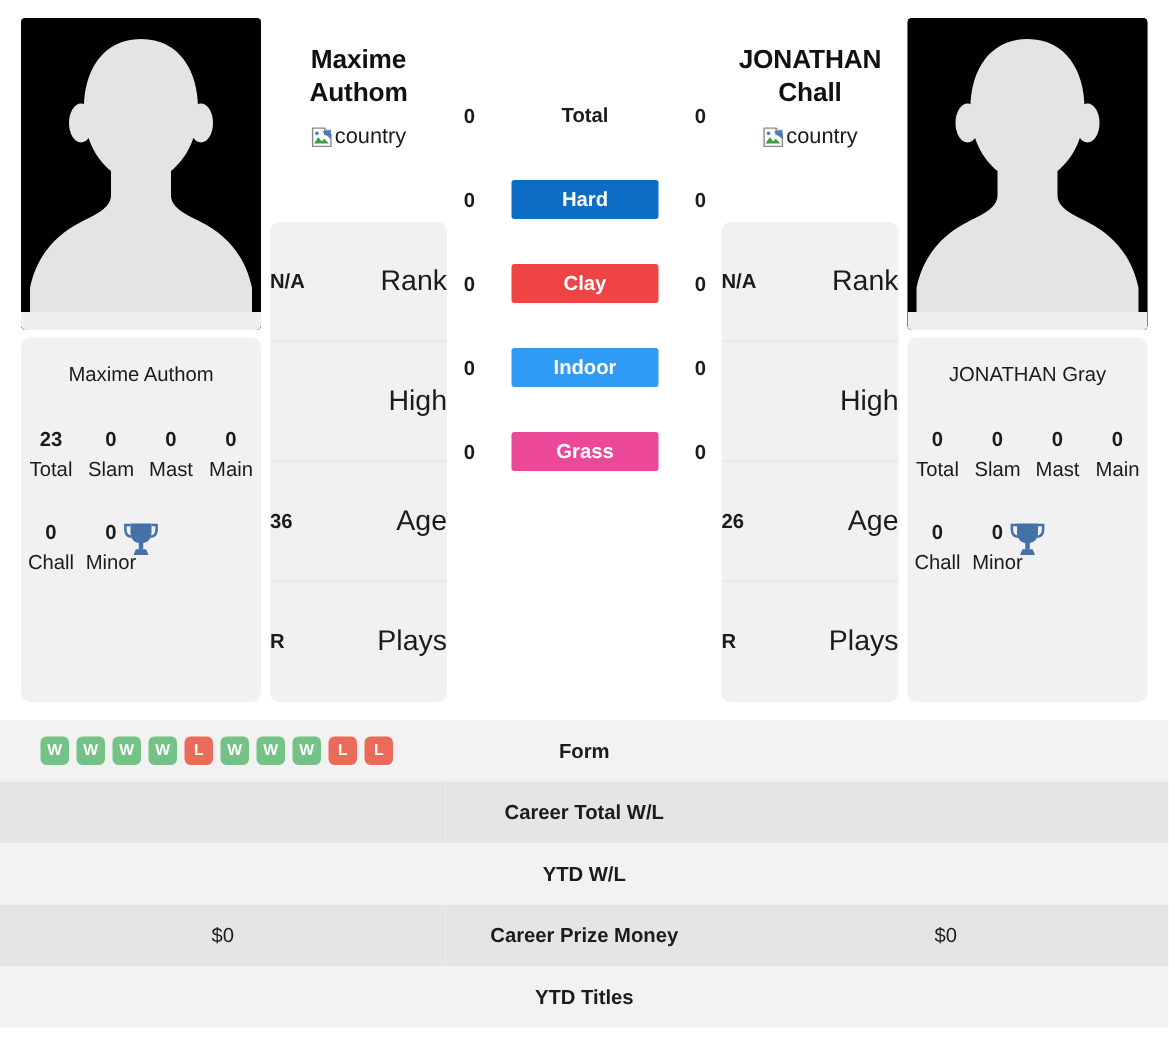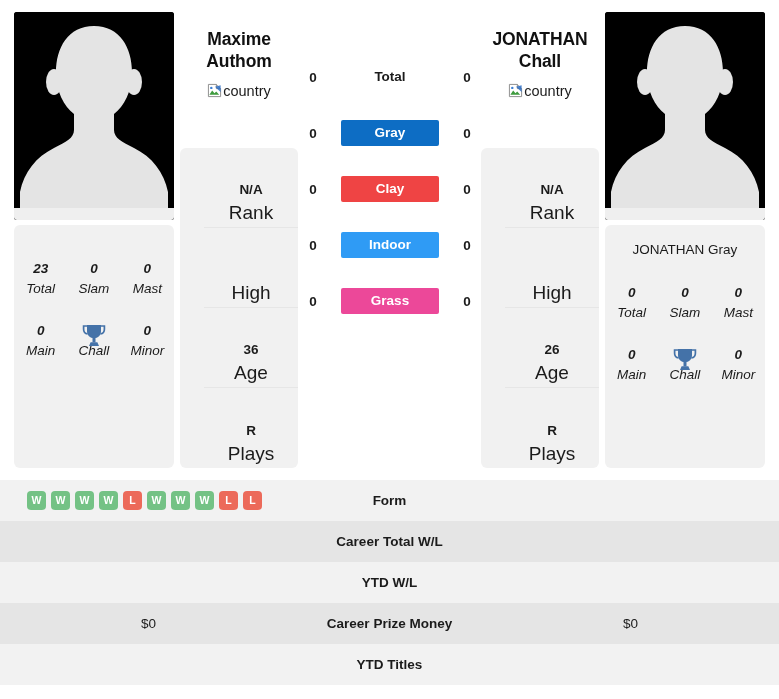--- a/index.html
+++ b/index.html
@@ -48,21 +48,21 @@
     line-height: 1.28;
     color: #111111;
     letter-spacing: -0.1px;
   }
   .flagline {
     margin-top: 10px;
     font-size: 14.5px;
     color: #1a1a1a;
     white-space: nowrap;
     display: flex;
-    align-items: flex-start;
+    align-items: flex-end;
     justify-content: center;
     gap: 1px;
   }
   .brokenimg { width: 15px; height: 15px; display: inline-block; flex: none; }
 
   
   .surfcol {
     position: absolute;
     left: 300px;
     top: 60px;
@@ -106,25 +106,24 @@
     width: 118px;
     background: #f1f1f1;
     border-radius: 6px;
     overflow: hidden;
   }
   .infostack.left  { left: 180px; }
   .infostack.right { left: 481px; }
   .infocell {
     height: 80px;
     display: flex;
-    flex-direction: column;
+    flex-direction: row;
     align-items: center;
-    justify-content: flex-end;
+    justify-content: space-between;
     border-bottom: 1px solid #e6e6e6;
-    margin-left: 24px;
   }
   .infostack .infocell:last-child { border-bottom: none; }
   .infoval {
     font-size: 13.5px;
     font-weight: bold;
     color: #1b1b1b;
     line-height: 1.45;
   }
   .infolbl {
     font-size: 19px;
@@ -147,24 +146,23 @@
   .tc-name {
     text-align: center;
     font-size: 13.5px;
     color: #1b1b1b;
     padding: 6px 4px 0;
     line-height: 1.3;
   }
   .tc-grid {
     margin-top: 13px;
     display: grid;
-    grid-template-columns: 1fr 1fr 1fr;
+    grid-template-columns: 1fr 1fr 1fr 1fr;
     grid-template-rows: 62px 62px 62px;
     position: relative;
-    font-style: italic;
   }
   .tc-cellwrap {
     display: flex;
     flex-direction: column;
     align-items: center;
     justify-content: center;
   }
   .tc-val {
     font-size: 13.5px;
     font-weight: bold;
@@ -287,21 +285,21 @@
   <div class="surfcol">
 
     <div class="surfrow">
       <div class="surfnum">0</div>
       <div class="surfbadge plain">Total</div>
       <div class="surfnum">0</div>
     </div>
 
     <div class="surfrow">
       <div class="surfnum">0</div>
-      <div class="surfbadge" style="background:#0d6dc4">Gray</div>
+      <div class="surfbadge" style="background:#0d6dc4">Hard</div>
       <div class="surfnum">0</div>
     </div>
 
     <div class="surfrow">
       <div class="surfnum">0</div>
       <div class="surfbadge" style="background:#ef4444">Clay</div>
       <div class="surfnum">0</div>
     </div>
 
     <div class="surfrow">
@@ -350,20 +348,21 @@
       <div class="infoval">26</div>
       <div class="infolbl">Age</div>
     </div>
     <div class="infocell">
       <div class="infoval">R</div>
       <div class="infolbl">Plays</div>
     </div>
   </div>
 
   <div class="titlecard left">
+    <div class="tc-name">Maxime Authom</div>
     <div class="tc-grid">
       <div class="tc-cellwrap">
         <div class="tc-val">23</div>
         <div class="tc-lbl">Total</div>
       </div>
       <div class="tc-cellwrap">
         <div class="tc-val">0</div>
         <div class="tc-lbl">Slam</div>
       </div>
       <div class="tc-cellwrap">

